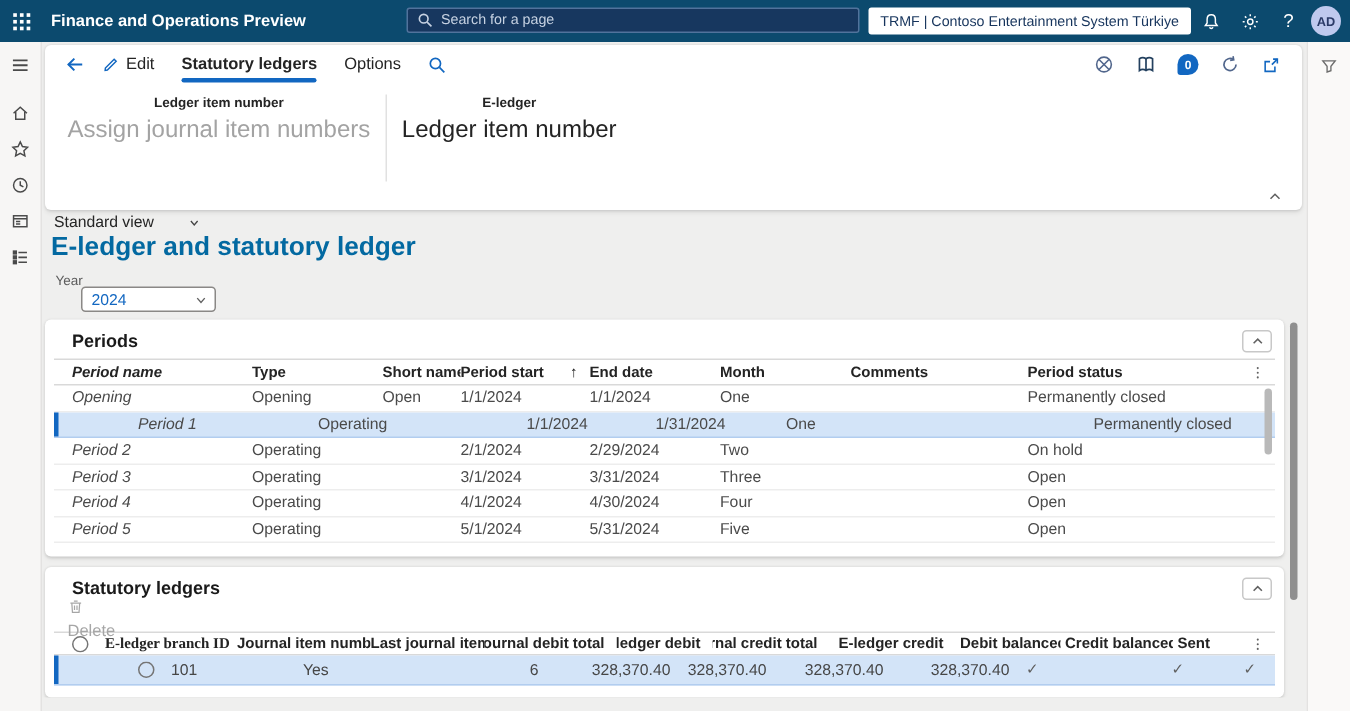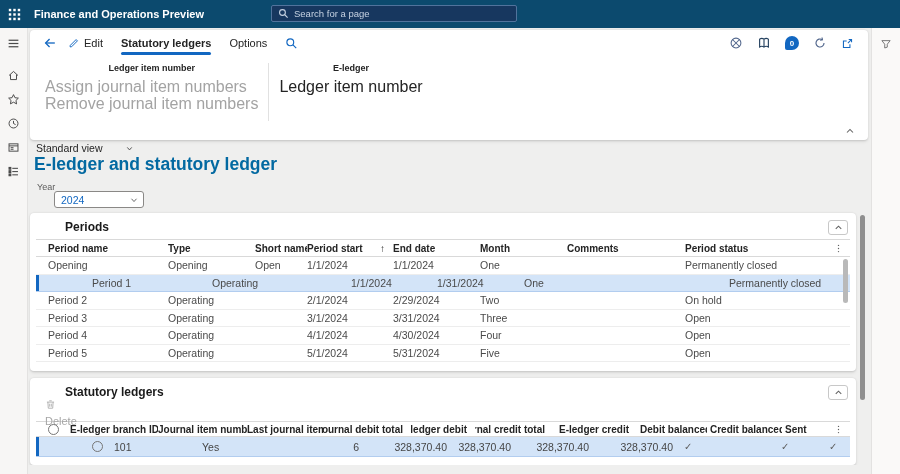--- a/index.html
+++ b/index.html
@@ -4,21 +4,21 @@
 <style>
   * { margin:0; padding:0; box-sizing:border-box; }
   html,body { width:900px; height:474px; overflow:hidden; }
   body { position:relative; font-family:"Liberation Sans","DejaVu Sans",sans-serif; background:#efefee; color:#242424; }
   svg { display:block; }
 
   
   .topbar { position:absolute; left:0; top:0; width:900px; height:28px; background:#0c4a6e; display:flex; align-items:center; z-index:30; }
   .waffle-btn { width:28px; height:28px; display:flex; align-items:center; justify-content:center; cursor:pointer; }
   .app-title { color:#fff; font-size:11px; font-weight:700; margin-left:6px; white-space:nowrap; }
-  .top-search { position:absolute; left:271px; top:5px; width:246px; height:17px; background:#17375f; border:1px solid #51739c; border-radius:2px; display:flex; align-items:center; padding:0 6px; gap:5px; }
+  .top-search { position:absolute; left:271px; top:5px; width:302px; height:17px; background:#17375f; border:1px solid #51739c; border-radius:2px; display:flex; align-items:center; padding:0 6px; gap:5px; }
   .top-search input { flex:1; background:transparent; border:none; outline:none; color:#c6d2e2; font-size:9.5px; font-family:inherit; }
   .top-search input::placeholder { color:#c6d2e2; }
   .top-right { position:absolute; right:2px; top:0; height:28px; display:flex; align-items:center; }
   .env-btn { background:#fff; color:#16345c; font-size:9.5px; height:18px; padding:0 8px; border-radius:2px; display:flex; align-items:center; white-space:nowrap; cursor:pointer; }
   .top-icon { width:26px; height:28px; display:flex; align-items:center; justify-content:center; color:#fff; cursor:pointer; }
   .help-glyph { color:#fff; font-size:12.5px; }
   .avatar { width:20px; height:20px; border-radius:50%; background:#bfc9ee; color:#2b3a67; font-size:8.5px; font-weight:700; display:flex; align-items:center; justify-content:center; margin:0 4px 0 2px; cursor:pointer; }
 
   
   .left-rail { position:absolute; left:0; top:28px; width:28px; height:446px; background:#f7f6f5; border-right:1px solid #e3e2e1; display:flex; flex-direction:column; align-items:center; z-index:20; }
@@ -59,51 +59,51 @@
   .view-btn { position:absolute; left:36px; top:142px; display:flex; align-items:center; gap:22px; font-size:10.5px; color:#252525; cursor:pointer; z-index:5; }
   .page-title { position:absolute; left:34px; top:154px; font-size:17.5px; font-weight:700; color:#0369a1; z-index:5; }
   .year-label { position:absolute; left:37px; top:182px; font-size:9px; color:#5c5c5c; z-index:5; }
   .year-combo { position:absolute; left:36px; top:191px; width:90px; height:17px; background:#fff; border:1px solid #8a8886; border-radius:3px; display:flex; align-items:center; padding:0 4px 0 6px; cursor:pointer; z-index:5;margin-left:18px; }
   .year-combo .val { flex:1; font-size:10.5px; color:#1267c1; }
   .year-combo svg { color:#616161; }
 
   
   .periods-card { left:30px; top:213px; width:826px; height:158px; }
   .stat-card { left:30px; top:378px; width:826px; height:87px; overflow:hidden; }
-  .card-head { height:26px; display:flex; align-items:center; padding:2px 8px 0 35px; }
+  .card-head { height:26px; display:flex; align-items:center; padding:2px 8px 0 18px; }
   .card-title { font-size:12px; font-weight:700; color:#1a1a1a; }
   .collapse-btn { margin-left:auto; width:20px; height:15px; border:1px solid #c8c8c8; border-radius:3px; display:flex; align-items:center; justify-content:center; color:#616161; cursor:pointer; }
 
   
   .grid { margin:0 6px; font-size:10.5px; }
   .grid-head { border-top:1px solid #d9d9d9; border-bottom:1px solid #d9d9d9; background:#fff; }
   .grid-head .cell { font-size:10px; font-weight:600; color:#242424; }
   .cell { overflow:hidden; white-space:nowrap; text-overflow:ellipsis; display:flex; align-items:center; padding-right:8px; }
   .cell.num { justify-content:flex-end; }
   .more-cell { justify-content:center; color:#616161; padding-right:0; cursor:pointer; }
 
   .pgrid { display:grid; grid-template-columns:132px 87px 52px 86px 87px 87px 118px 1fr 24px; align-items:center; }
   .pgrid-head { height:18px; }
   .pgrid-row { height:17.5px; border-bottom:1px solid #ededed; color:#4a4a4a; cursor:pointer; position:relative; }
-  .pgrid .cell:first-child { padding-left:12px; }
+  .pgrid .cell:first-child { padding-left:12px;font-style:italic; }
   .sort-head { justify-content:space-between; }
   .sort-arrow { font-size:10px; color:#242424; margin-left:4px; }
 
   .row-selected { background:#d3e4f8 !important; border-bottom:1px solid #b2cdef !important;padding-left:44px; }
   .row-selected::before { content:""; position:absolute; left:0; top:0; bottom:0; width:3px; background:#1267c1; }
 
   .toolbar { height:17px; display:flex; align-items:center; gap:5px; padding-left:15px; color:#a6a6a6; font-size:11px; }
   .toolbar .tool-btn { display:flex; align-items:flex-start; gap:5px; cursor:pointer;flex-direction:column; }
 
   .sgrid { display:grid; grid-template-columns:34px 88px 89px 76px 88px 64px 78px 84px 70px 75px 1fr 24px; align-items:center; }
   .sgrid-head { height:16px; }
   .sgrid-row { height:20px; color:#464646; cursor:pointer; position:relative; }
   .radio-cell { justify-content:center; padding-right:0; }
   .radio { width:11px; height:11px; border:1.4px solid #757575; border-radius:50%; background:transparent; }
-  .filter-head { justify-content:space-between; }
+  .filter-head { justify-content:space-between;font-family:Liberation Serif, serif; }
   .check { color:#5f5f5f; font-size:10px; }
   .pad-mid { padding-left:30px; }
   .pad-sm { padding-left:3px; }
 
   
   .page-scroll { position:absolute; left:860px; top:215px; width:5px; height:185px; border-radius:3px; background:#8f8f8f; cursor:pointer; z-index:15; }
   .grid-scroll { position:absolute; right:8px; top:46px; width:5px; height:44px; border-radius:3px; background:#b9b9b9; cursor:pointer; }
   .bottom-strip { position:absolute; left:28px; top:465px; width:843px; height:9px; background:#efefee; z-index:10; }
 </style>
 </head>
@@ -126,20 +126,39 @@
   <div class="app-title">Finance and Operations Preview</div>
   <div class="top-search">
     <span>
       <svg width="11" height="11" viewBox="0 0 16 16" fill="none" stroke="#c6d2e2" stroke-width="1.6">
           <circle cx="6.5" cy="6.5" r="4.2"></circle>
           <line x1="9.8" y1="9.8" x2="14" y2="14"></line>
         </svg>
     </span>
     <input readonly="" placeholder="Search for a page" style="">
   </div>
+  <div class="top-right">
+    <div class="env-btn">TRMF | Contoso Entertainment System Türkiye</div>
+    <div class="top-icon">
+      <svg width="13" height="13" viewBox="0 0 16 16" fill="none" stroke="#fff" stroke-width="1.2">
+          <path d="M8 2.2 C5.7 2.2 4.6 4 4.6 6 V9 L3.2 11 H12.8 L11.4 9 V6 C11.4 4 10.3 2.2 8 2.2 Z"></path>
+          <path d="M6.6 12.6 a1.5 1.5 0 0 0 2.8 0"></path>
+        </svg>
+    </div>
+    <div class="top-icon">
+      <svg width="13" height="13" viewBox="0 0 16 16" fill="none" stroke="#fff" stroke-width="1.2">
+          <circle cx="8" cy="8" r="2.2"></circle>
+          <path d="M8 1.8 V3.4 M8 12.6 V14.2 M1.8 8 H3.4 M12.6 8 H14.2 M3.6 3.6 L4.8 4.8 M11.2 11.2 L12.4 12.4 M12.4 3.6 L11.2 4.8 M4.8 11.2 L3.6 12.4"></path>
+        </svg>
+    </div>
+    <div class="top-icon">
+        <span class="help-glyph">?</span>
+      </div>
+    <div class="avatar">AD</div>
+  </div>
 </div>
 
 <div class="left-rail">
   <div class="rail-btn first">
     <svg width="13" height="13" viewBox="0 0 16 16" stroke="#4a4a4a" stroke-width="1.5">
         <line x1="2" y1="4" x2="14" y2="4"></line>
         <line x1="2" y1="8" x2="14" y2="8"></line>
         <line x1="2" y1="12" x2="14" y2="12"></line>
       </svg>
   </div>
@@ -237,21 +256,20 @@
             <polyline points="9.5,3 13,3 13,6.5"></polyline>
             <line x1="13" y1="3" x2="8.5" y2="7.5"></line>
           </svg>
       </div>
     </div>
   </div>
   <div class="groups">
     <div class="group">
       <div class="group-title">Ledger item number</div>
       <div class="group-item disabled">Assign journal item numbers</div>
-      <div class="group-item disabled">Remove journal item numbers</div>
     </div>
     <div class="group-sep"></div>
     <div class="group">
       <div class="group-title">E-ledger</div>
       <div class="group-item">Ledger item number</div>
     </div>
   </div>
   <div class="pane-collapse">
     <svg width="12" height="12" viewBox="0 0 16 16" fill="none" stroke="currentColor" stroke-width="1.4">
         <polyline points="4,10 8,6 12,10"></polyline>

